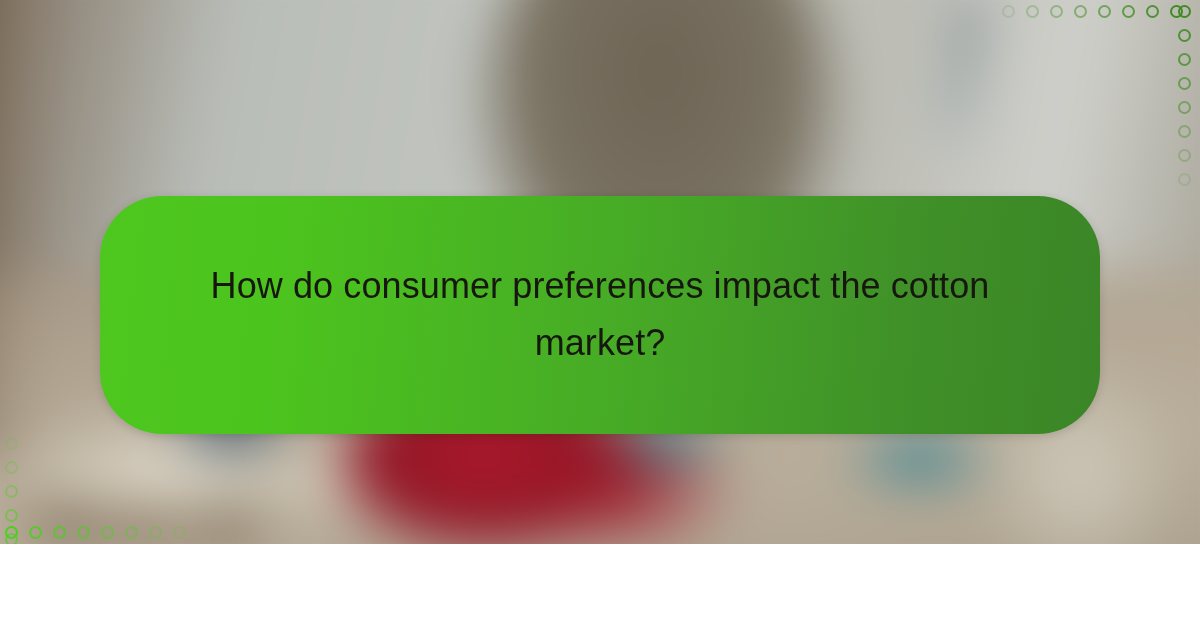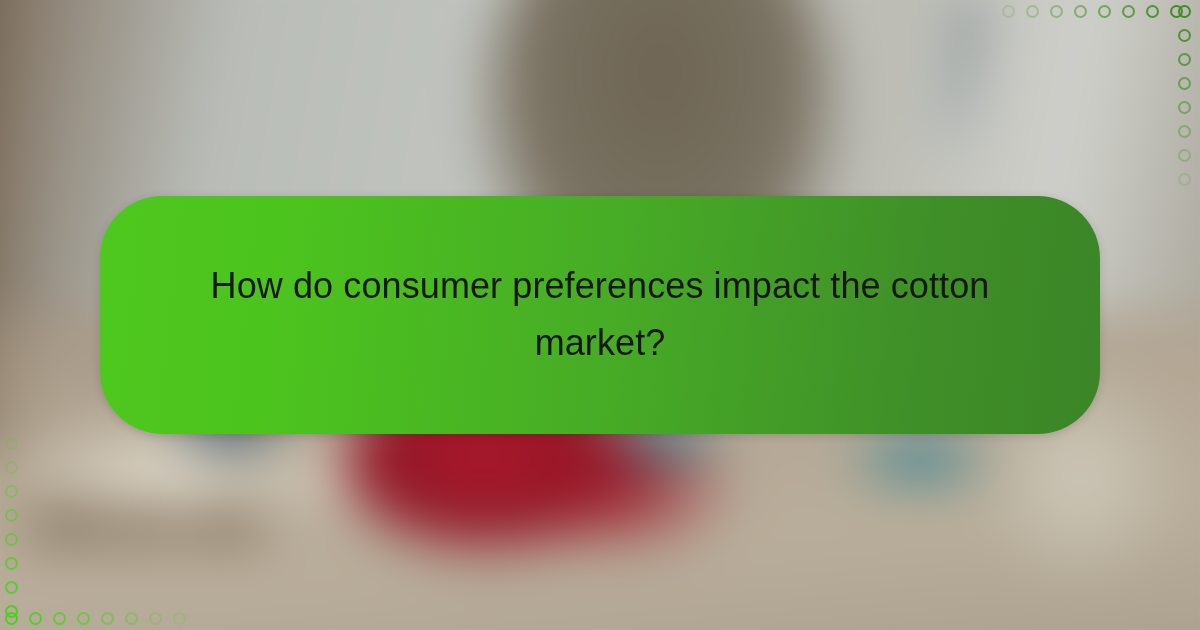--- a/index.html
+++ b/index.html
@@ -5,21 +5,21 @@
   * { margin:0; padding:0; box-sizing:border-box; }
 
   html, body {
     width:1200px; height:630px;
     overflow:hidden;
     font-family:"Liberation Sans", sans-serif;
   }
 
   #stage {
     position:relative;
-    width:1200px; height:630px;
+    width:1200px; height:544px;
     overflow:hidden;
     background:#9ea59c;
   }
 
   
   #photo-bg {
     position:absolute; inset:-60px;
     filter:blur(26px);
     background-color:#b7b9b2;
   }

